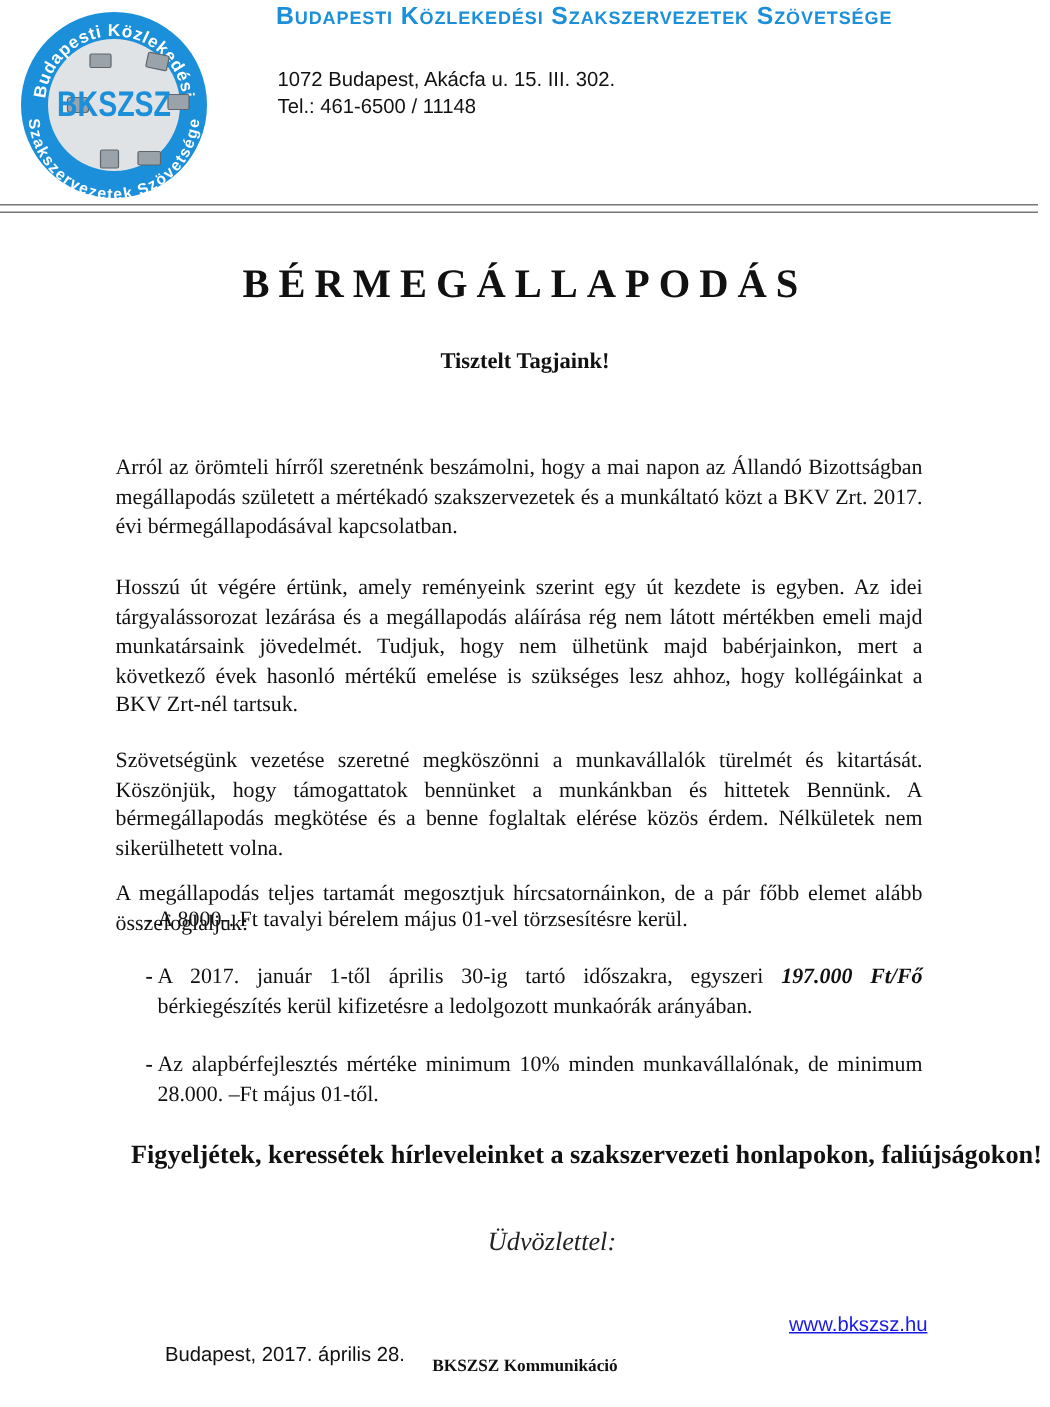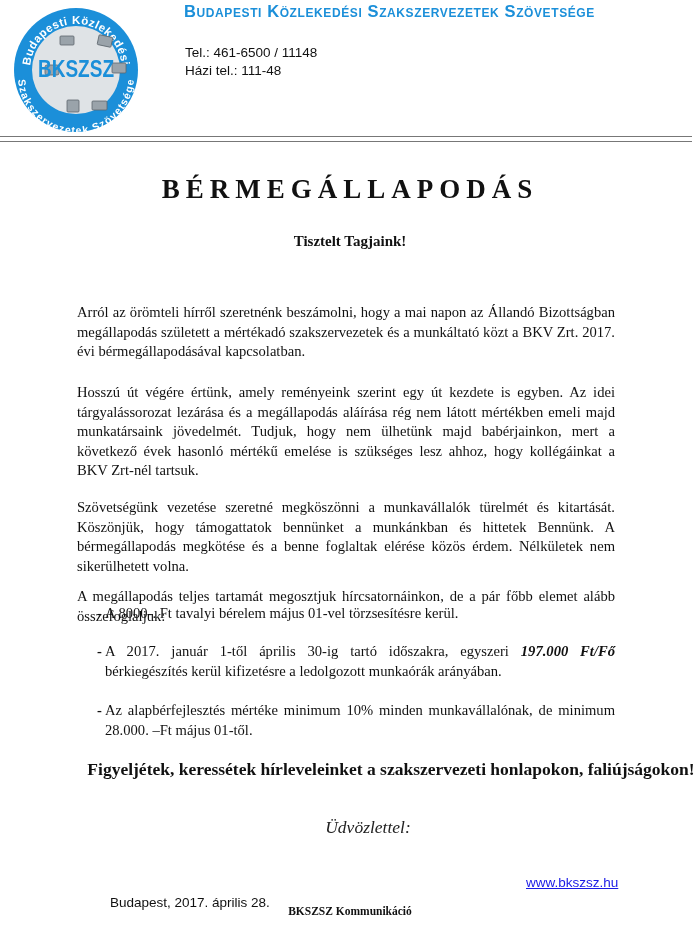--- a/index.html
+++ b/index.html
@@ -65,22 +65,22 @@
       <rect x="55" y="94" width="12" height="12" rx="1"></rect>
       <rect x="80" y="95" width="15" height="9" rx="1"></rect>
     </g>
     <text x="64" y="71" text-anchor="middle" font-family="Liberation Sans, sans-serif" font-weight="bold" font-size="19" fill="#1b8fd9" transform="scale(1,1.25) translate(0,-14)">BKSZSZ</text>
   </svg>
 </div>
 
 <div class="org-title">Budapesti Közlekedési Szakszervezetek Szövetsége</div>
 
 <div class="contact">
+  <div>1072 Budapest, Akácfa u. 15. III. 302.</div>
   <div>Tel.: 461-6500 / 11148</div>
-  <div>Házi tel.: 111-48</div>
 </div>
 
 <div class="rule r1"></div>
 <div class="rule r2"></div>
 
 <div class="doc-title">BÉRMEGÁLLAPODÁS</div>
 <div class="salutation">Tisztelt Tagjaink!</div>
 
 <div class="para p1"> Arról az örömteli hírről szeretnénk beszámolni, hogy a mai napon az Állandó Bizottságban megállapodás született a mértékadó szakszervezetek és a munkáltató közt a BKV Zrt. 2017. évi bérmegállapodásával kapcsolatban.</div>
 <div class="para p2">Hosszú út végére értünk, amely reményeink szerint egy út kezdete is egyben. Az idei tárgyalássorozat lezárása és a megállapodás aláírása rég nem látott mértékben emeli majd munkatársaink jövedelmét. Tudjuk, hogy nem ülhetünk majd babérjainkon, mert a következő évek hasonló mértékű emelése is szükséges lesz ahhoz, hogy kollégáinkat a BKV Zrt-nél tartsuk.</div>

